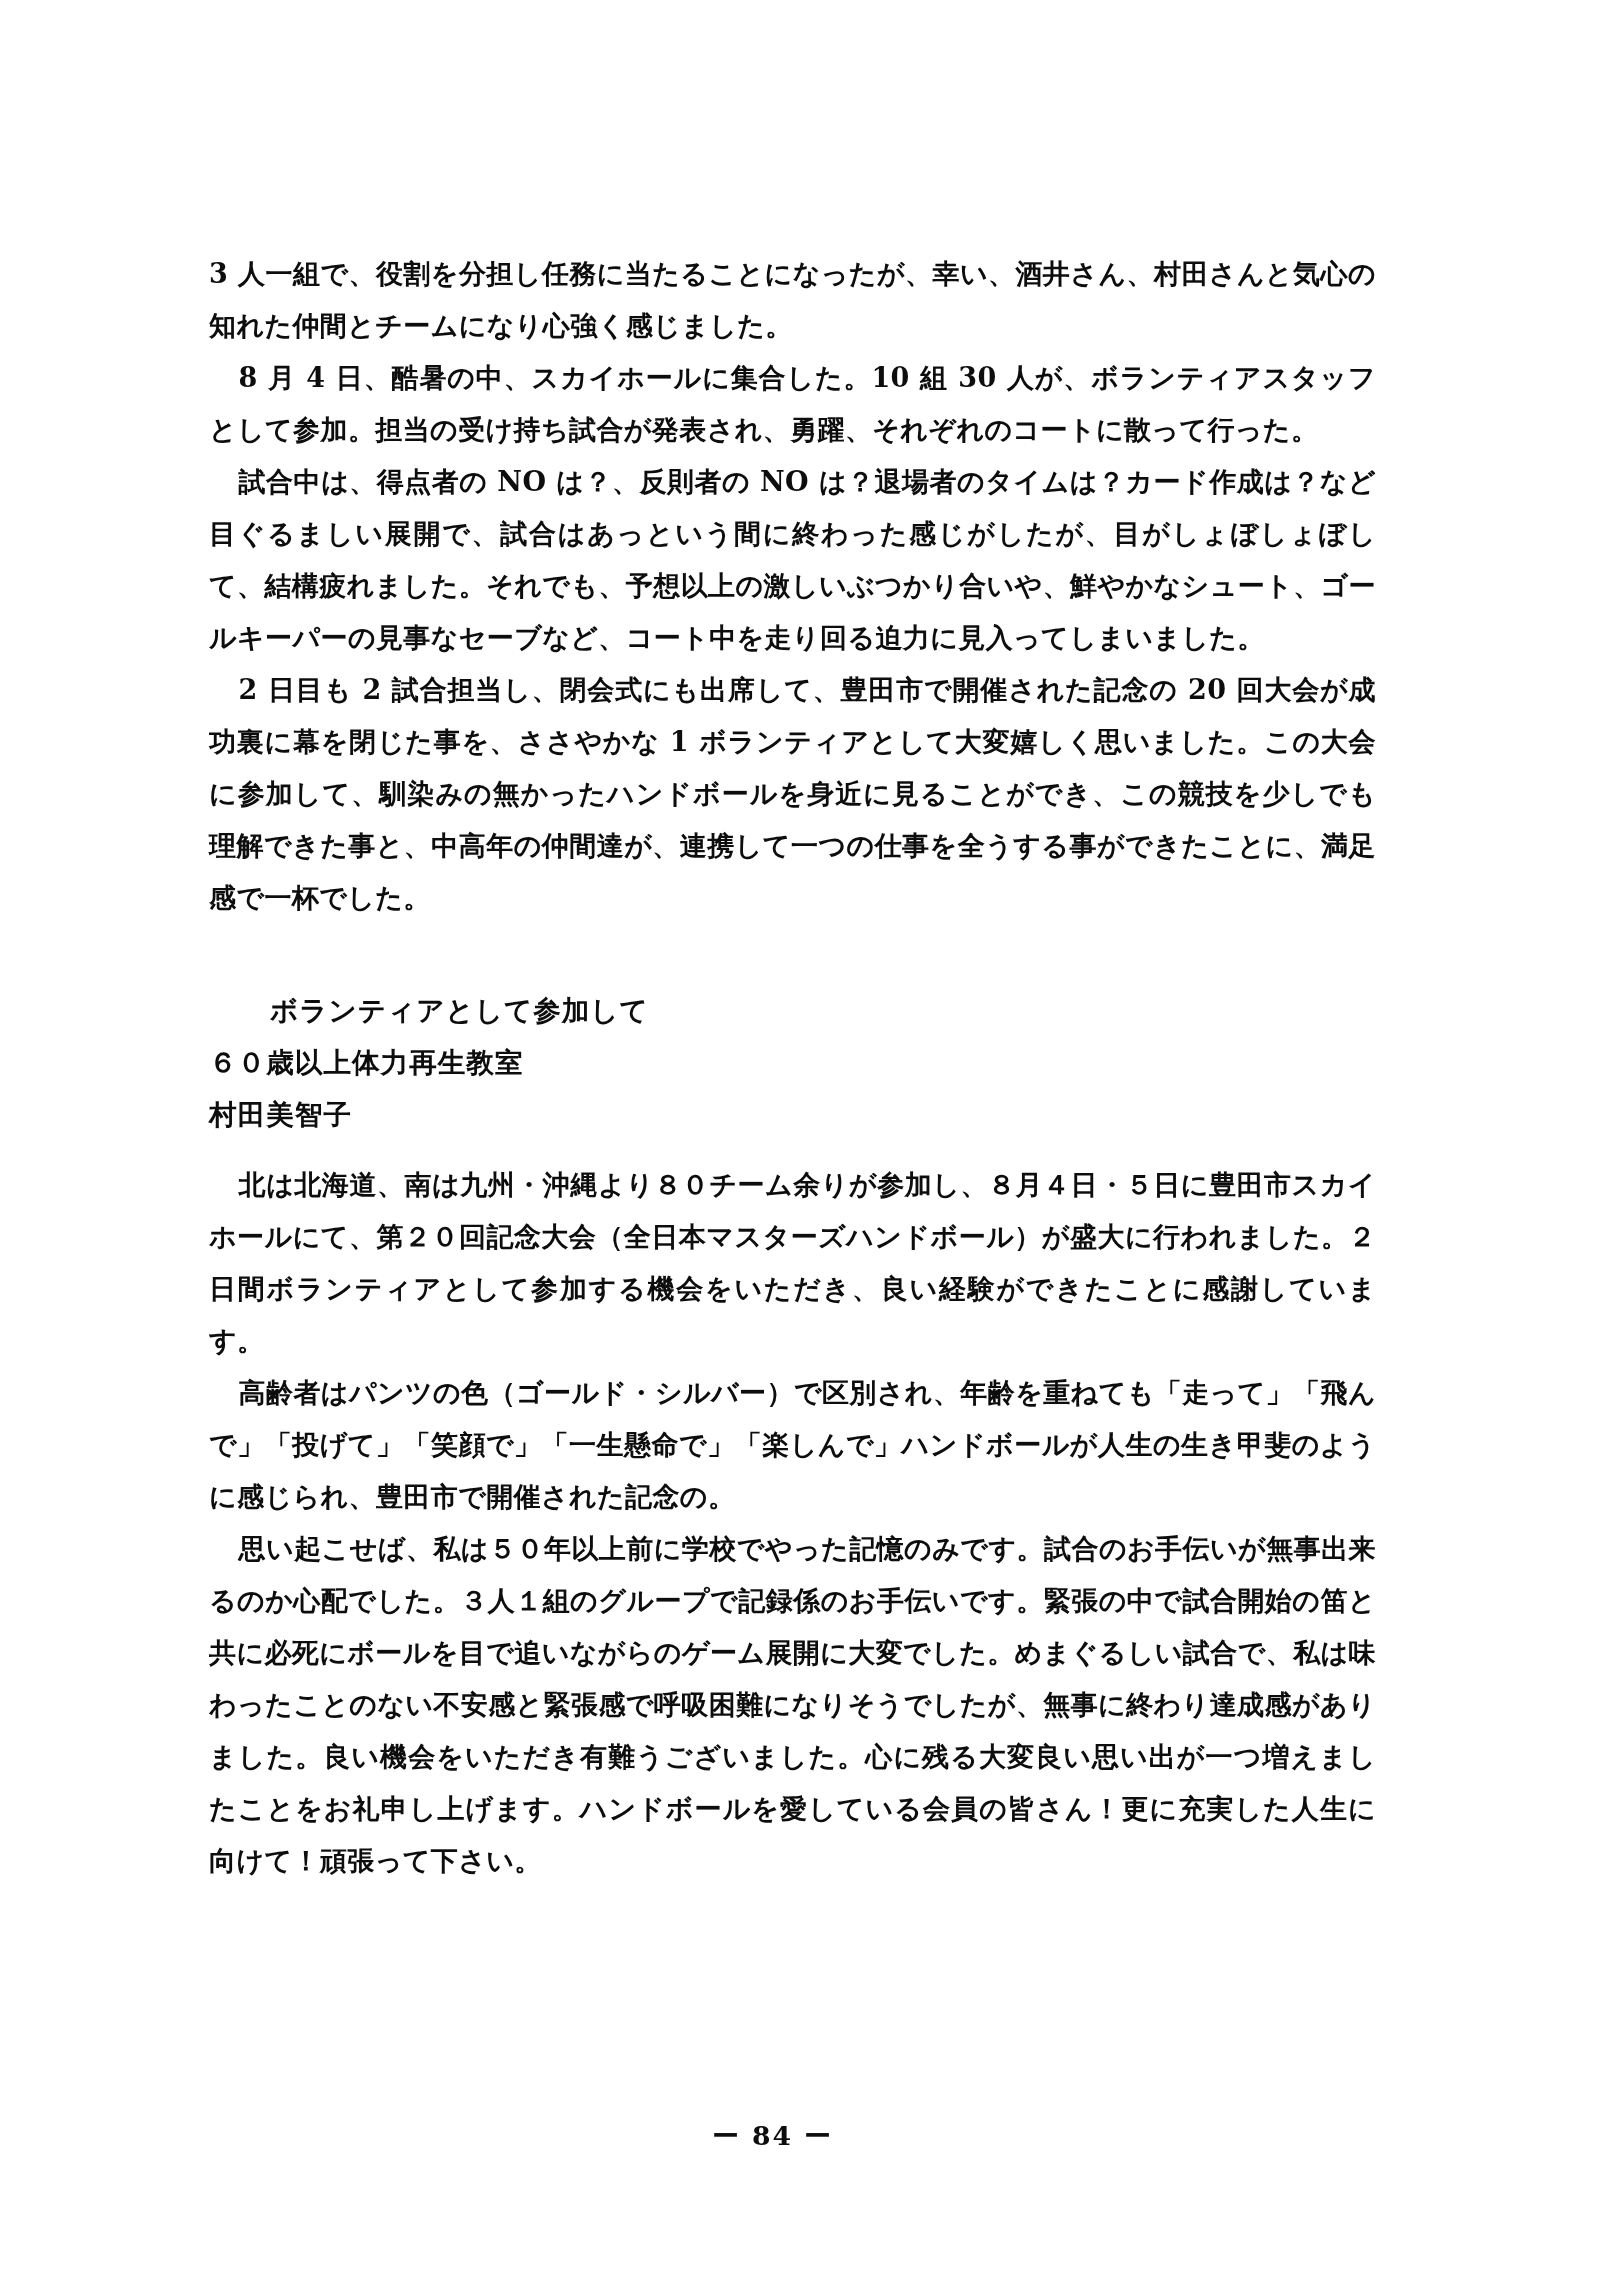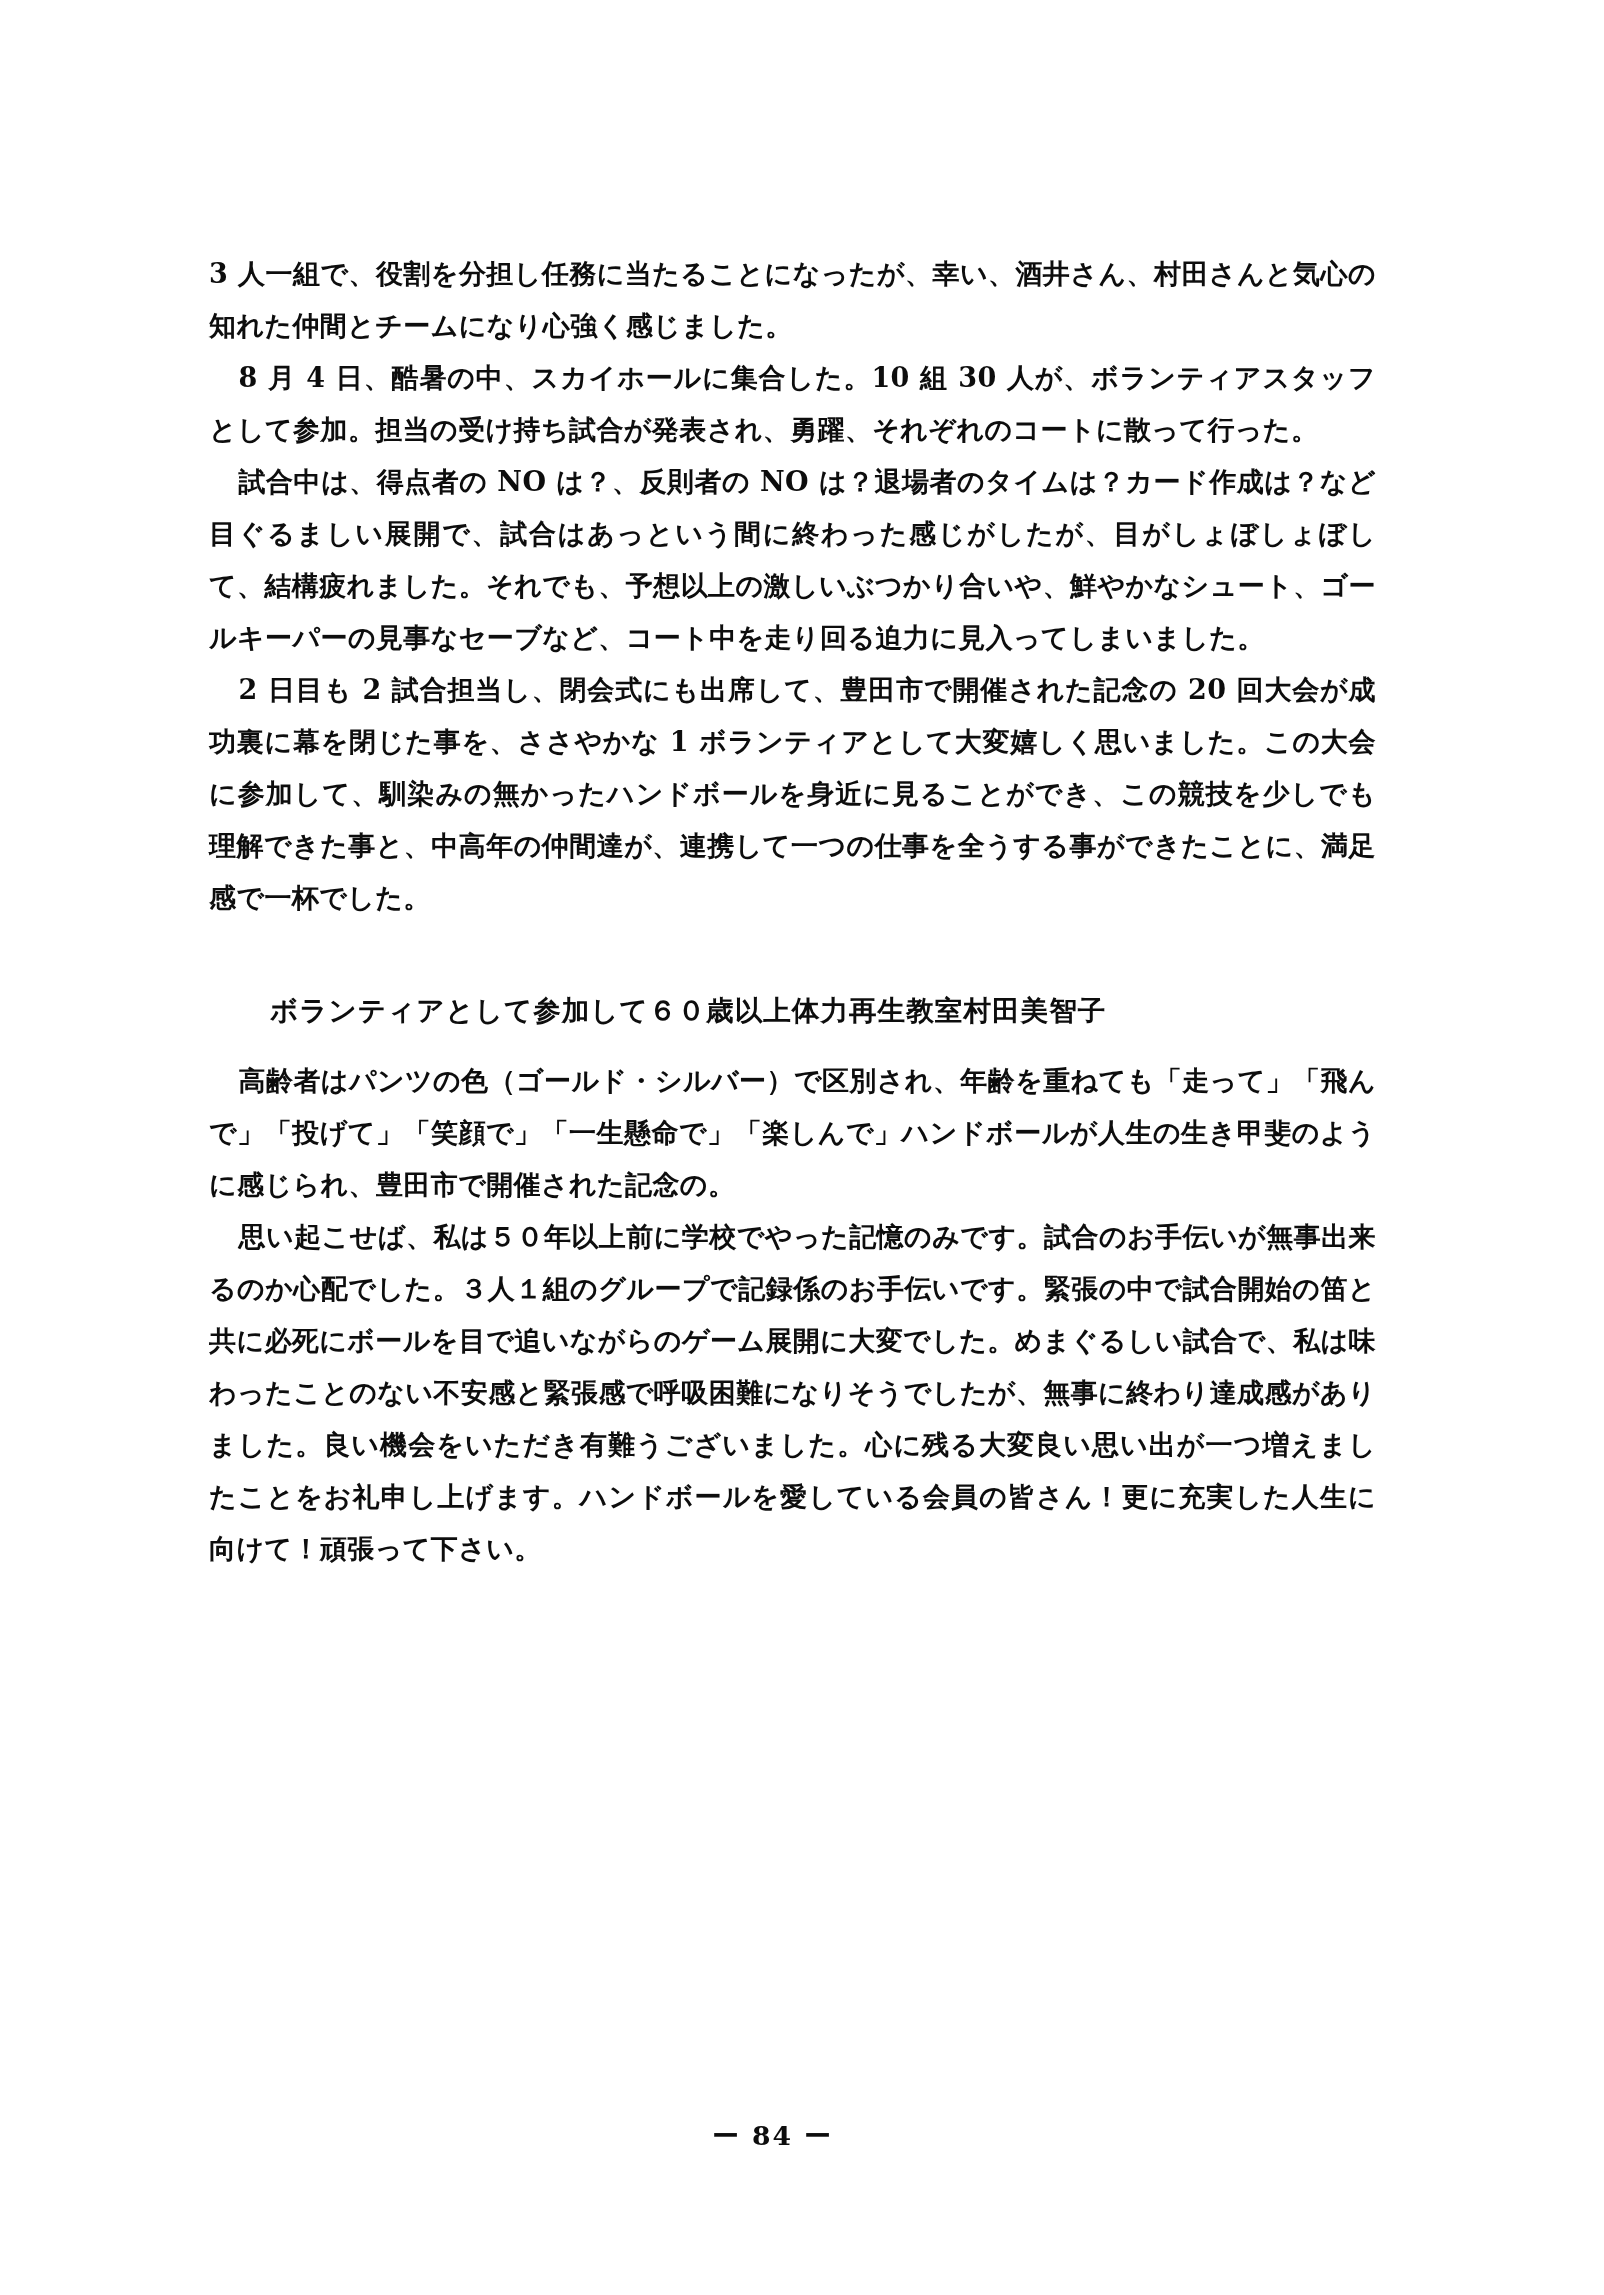--- a/index.html
+++ b/index.html
@@ -42,20 +42,21 @@
   }
   .section-head {
     margin: 0;
     padding-top: 61px;
     padding-bottom: 17.7px;
     font-size: 27.6px;
     line-height: 52px;
     font-weight: 700;
     letter-spacing: 1px;
     display: flex;
+    flex-direction: column;
   }
   .sh-title {
     margin-left: 61px;
     white-space: pre;
   }
   .sh-sub {
     white-space: pre;
   }
   .sh-author {
     white-space: pre;
@@ -83,20 +84,21 @@
       <p class="para indent">試合中は、得点者の NO は？、反則者の NO は？退場者のタイムは？カード作成は？など目ぐるましい展開で、試合はあっという間に終わった感じがしたが、目がしょぼしょぼして、結構疲れました。それでも、予想以上の激しいぶつかり合いや、鮮やかなシュート、ゴールキーパーの見事なセーブなど、コート中を走り回る迫力に見入ってしまいました。</p>
       <p class="para indent">2 日目も 2 試合担当し、閉会式にも出席して、豊田市で開催された記念の 20 回大会が成功裏に幕を閉じた事を、ささやかな 1 ボランティアとして大変嬉しく思いました。この大会に参加して、馴染みの無かったハンドボールを身近に見ることができ、この競技を少しでも理解できた事と、中高年の仲間達が、連携して一つの仕事を全うする事ができたことに、満足感で一杯でした。</p>
     </div>
 
     <div>
       <div class="section-head">
         <span class="sh-title">ボランティアとして参加して</span>
         <span class="sh-sub">６０歳以上体力再生教室</span>
         <span class="sh-author">村田美智子</span>
       </div>
+      <p class="para indent">北は北海道、南は九州・沖縄より８０チーム余りが参加し、８月４日・５日に豊田市スカイホールにて、第２０回記念大会（全日本マスターズハンドボール）が盛大に行われました。２日間ボランティアとして参加する機会をいただき、良い経験ができたことに感謝しています。</p>
       <p class="para indent">高齢者はパンツの色（ゴールド・シルバー）で区別され、年齢を重ねても「走って」「飛んで」「投げて」「笑顔で」「一生懸命で」「楽しんで」ハンドボールが人生の生き甲斐のように感じられ、豊田市で開催された記念の。</p>
       <p class="para indent">思い起こせば、私は５０年以上前に学校でやった記憶のみです。試合のお手伝いが無事出来るのか心配でした。３人１組のグループで記録係のお手伝いです。緊張の中で試合開始の笛と共に必死にボールを目で追いながらのゲーム展開に大変でした。めまぐるしい試合で、私は味わったことのない不安感と緊張感で呼吸困難になりそうでしたが、無事に終わり達成感がありました。良い機会をいただき有難うございました。心に残る大変良い思い出が一つ増えましたことをお礼申し上げます。ハンドボールを愛している会員の皆さん！更に充実した人生に向けて！頑張って下さい。</p>
     </div>
 
   </div>
 
   <div class="footer">ー 84 ー</div>
 </div>
 
 

